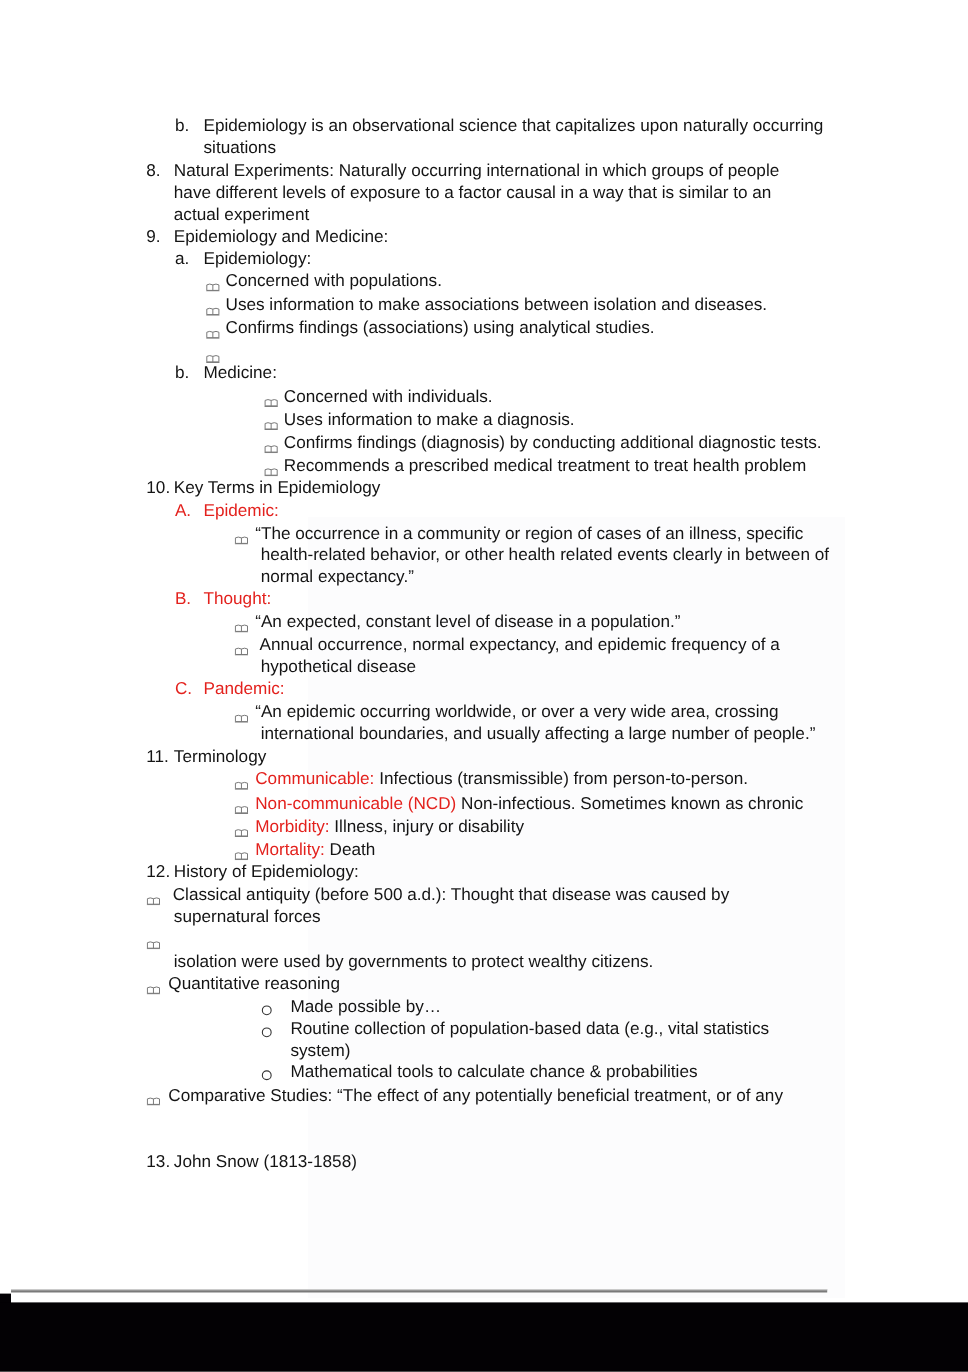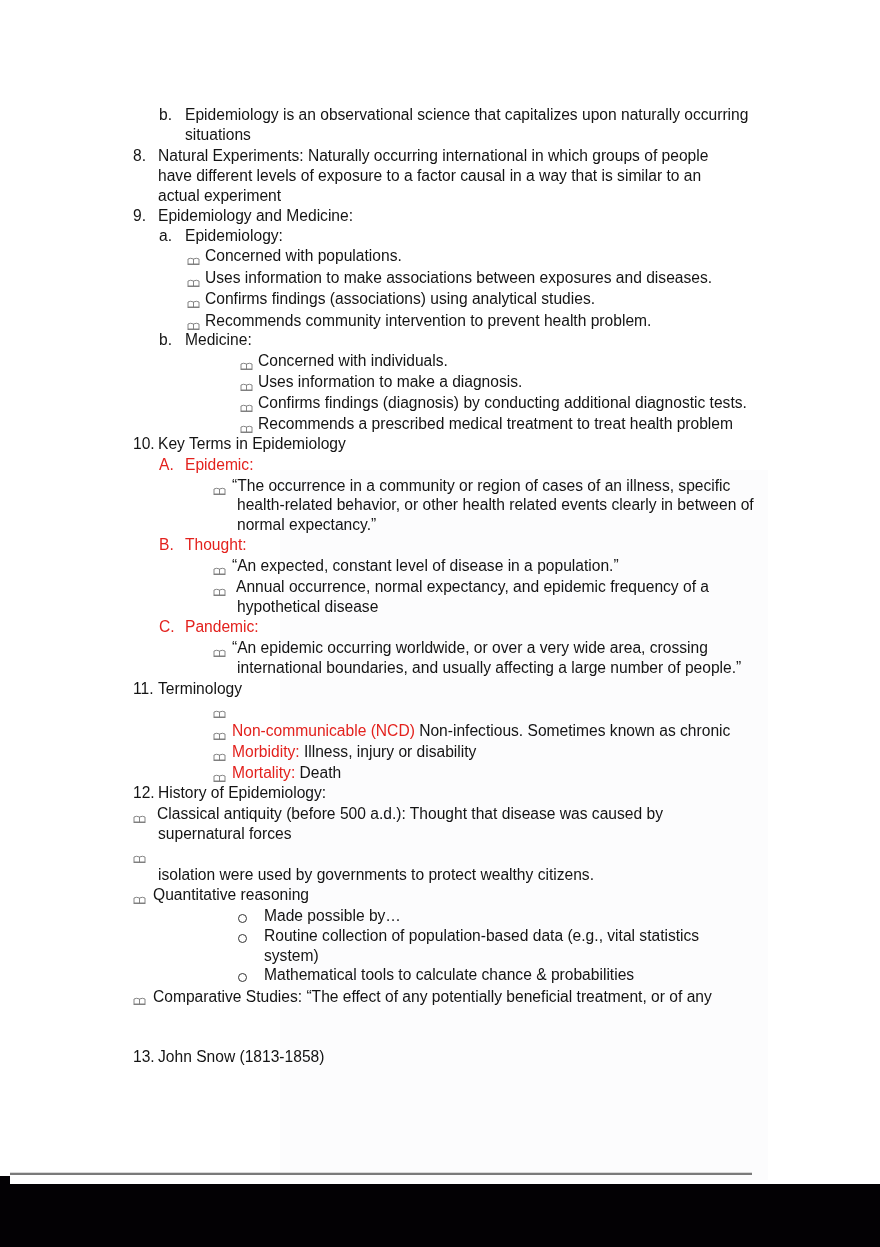--- a/index.html
+++ b/index.html
@@ -43,29 +43,28 @@
   <span class="line" style="left:159px;top:226px">a.</span>
   <span class="line" style="left:185px;top:226px">Epidemiology:</span>
 
   <svg class="book" style="left:187px;top:257px" viewBox="0 0 13 8">
       <path d="M1 2 Q3.5 0.5 6.5 2 Q9.5 0.5 12 2 V7 H1 Z M6.5 2 V7 M0.5 7.5 H12.5" fill="none" stroke="#777" stroke-width="0.9"></path>
     </svg>
   <span class="line" style="left:205px;top:246px">Concerned with populations.</span>
   <svg class="book" style="left:187px;top:279px" viewBox="0 0 13 8">
       <path d="M1 2 Q3.5 0.5 6.5 2 Q9.5 0.5 12 2 V7 H1 Z M6.5 2 V7 M0.5 7.5 H12.5" fill="none" stroke="#777" stroke-width="0.9"></path>
     </svg>
-  <span class="line" style="left:205px;top:268px">Uses information to make associations between exposures and diseases.</span>
+  <span class="line" style="left:205px;top:268px">Uses information to make associations between isolation and diseases.</span>
   <svg class="book" style="left:187px;top:300px" viewBox="0 0 13 8">
       <path d="M1 2 Q3.5 0.5 6.5 2 Q9.5 0.5 12 2 V7 H1 Z M6.5 2 V7 M0.5 7.5 H12.5" fill="none" stroke="#777" stroke-width="0.9"></path>
     </svg>
   <span class="line" style="left:205px;top:289px">Confirms findings (associations) using analytical studies.</span>
   <svg class="book" style="left:187px;top:322px" viewBox="0 0 13 8">
       <path d="M1 2 Q3.5 0.5 6.5 2 Q9.5 0.5 12 2 V7 H1 Z M6.5 2 V7 M0.5 7.5 H12.5" fill="none" stroke="#777" stroke-width="0.9"></path>
     </svg>
-  <span class="line" style="left:205px;top:311px">Recommends community intervention to prevent health problem.</span>
 
   <span class="line" style="left:159px;top:330px">b.</span>
   <span class="line" style="left:185px;top:330px">Medicine:</span>
 
   <svg class="book" style="left:240px;top:362px" viewBox="0 0 13 8">
       <path d="M1 2 Q3.5 0.5 6.5 2 Q9.5 0.5 12 2 V7 H1 Z M6.5 2 V7 M0.5 7.5 H12.5" fill="none" stroke="#777" stroke-width="0.9"></path>
     </svg>
   <span class="line" style="left:258px;top:351px">Concerned with individuals.</span>
   <svg class="book" style="left:240px;top:383px" viewBox="0 0 13 8">
       <path d="M1 2 Q3.5 0.5 6.5 2 Q9.5 0.5 12 2 V7 H1 Z M6.5 2 V7 M0.5 7.5 H12.5" fill="none" stroke="#777" stroke-width="0.9"></path>
@@ -111,20 +110,21 @@
     </svg>
   <span class="line" style="left:232px;top:638px">“An epidemic occurring worldwide, or over a very wide area, crossing</span>
   <span class="line" style="left:237px;top:658px">international boundaries, and usually affecting a large number of people.”</span>
 
   <span class="line" style="left:133px;top:679px">11.</span>
   <span class="line" style="left:158px;top:679px">Terminology</span>
 
   <svg class="book" style="left:213px;top:710px" viewBox="0 0 13 8">
       <path d="M1 2 Q3.5 0.5 6.5 2 Q9.5 0.5 12 2 V7 H1 Z M6.5 2 V7 M0.5 7.5 H12.5" fill="none" stroke="#777" stroke-width="0.9"></path>
     </svg>
+  <span class="line" style="left:232px;top:699px"><span class="red">Communicable:</span><span> Infectious (transmissible) from person-to-person.</span></span>
   <svg class="book" style="left:213px;top:732px" viewBox="0 0 13 8">
       <path d="M1 2 Q3.5 0.5 6.5 2 Q9.5 0.5 12 2 V7 H1 Z M6.5 2 V7 M0.5 7.5 H12.5" fill="none" stroke="#777" stroke-width="0.9"></path>
     </svg>
   <span class="line" style="left:232px;top:721px"><span class="red">Non-communicable (NCD)</span><span> Non-infectious. Sometimes known as chronic</span></span>
   <svg class="book" style="left:213px;top:753px" viewBox="0 0 13 8">
       <path d="M1 2 Q3.5 0.5 6.5 2 Q9.5 0.5 12 2 V7 H1 Z M6.5 2 V7 M0.5 7.5 H12.5" fill="none" stroke="#777" stroke-width="0.9"></path>
     </svg>
   <span class="line" style="left:232px;top:742px"><span class="red">Morbidity:</span><span> Illness, injury or disability</span></span>
   <svg class="book" style="left:213px;top:774px" viewBox="0 0 13 8">
       <path d="M1 2 Q3.5 0.5 6.5 2 Q9.5 0.5 12 2 V7 H1 Z M6.5 2 V7 M0.5 7.5 H12.5" fill="none" stroke="#777" stroke-width="0.9"></path>

